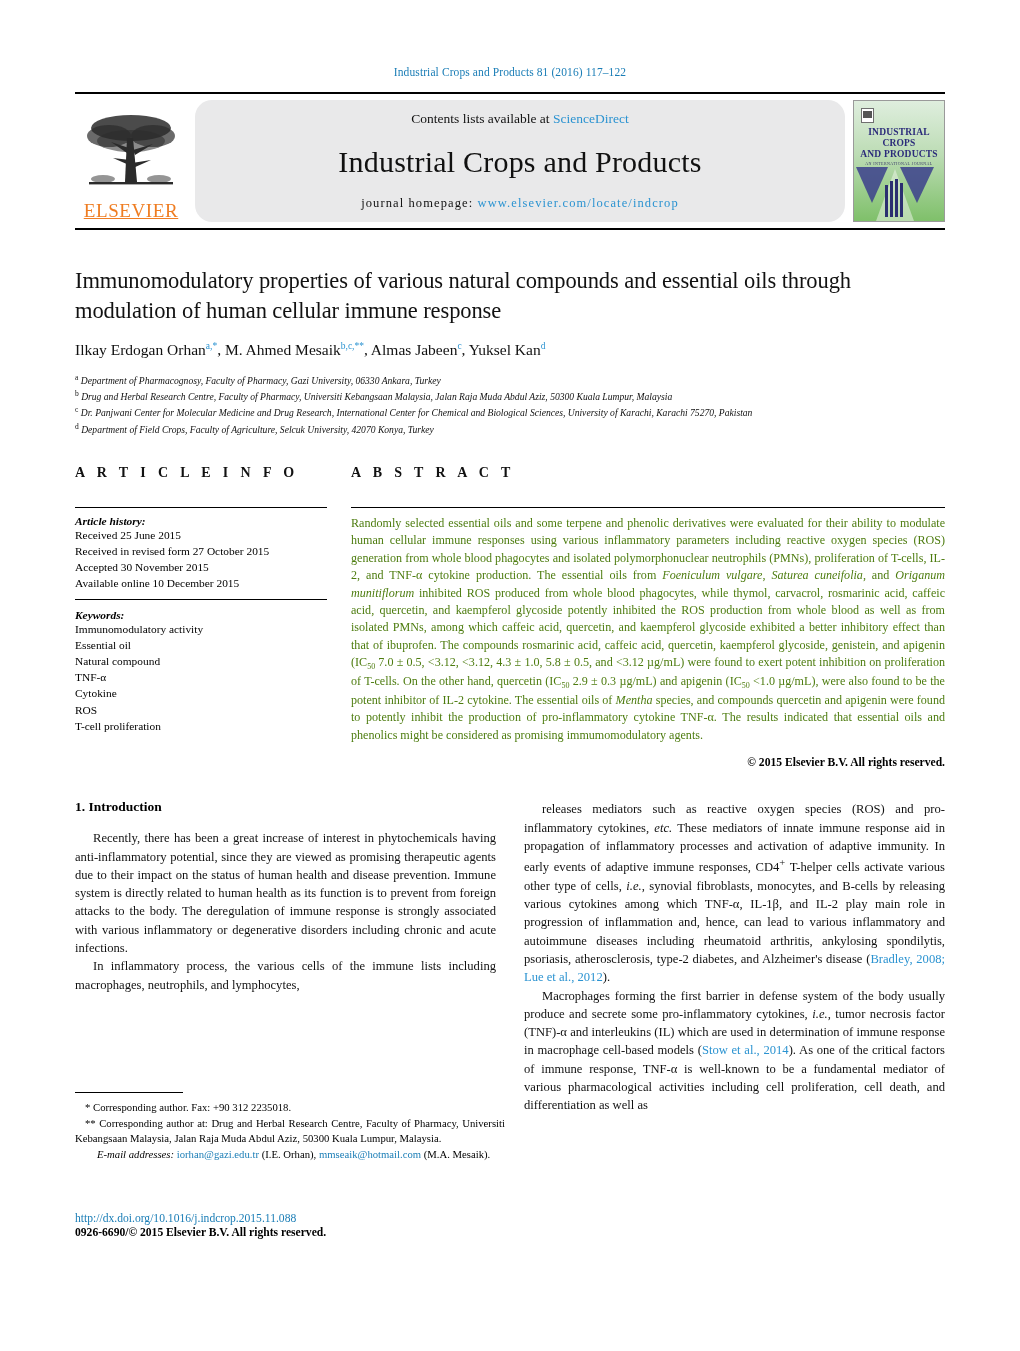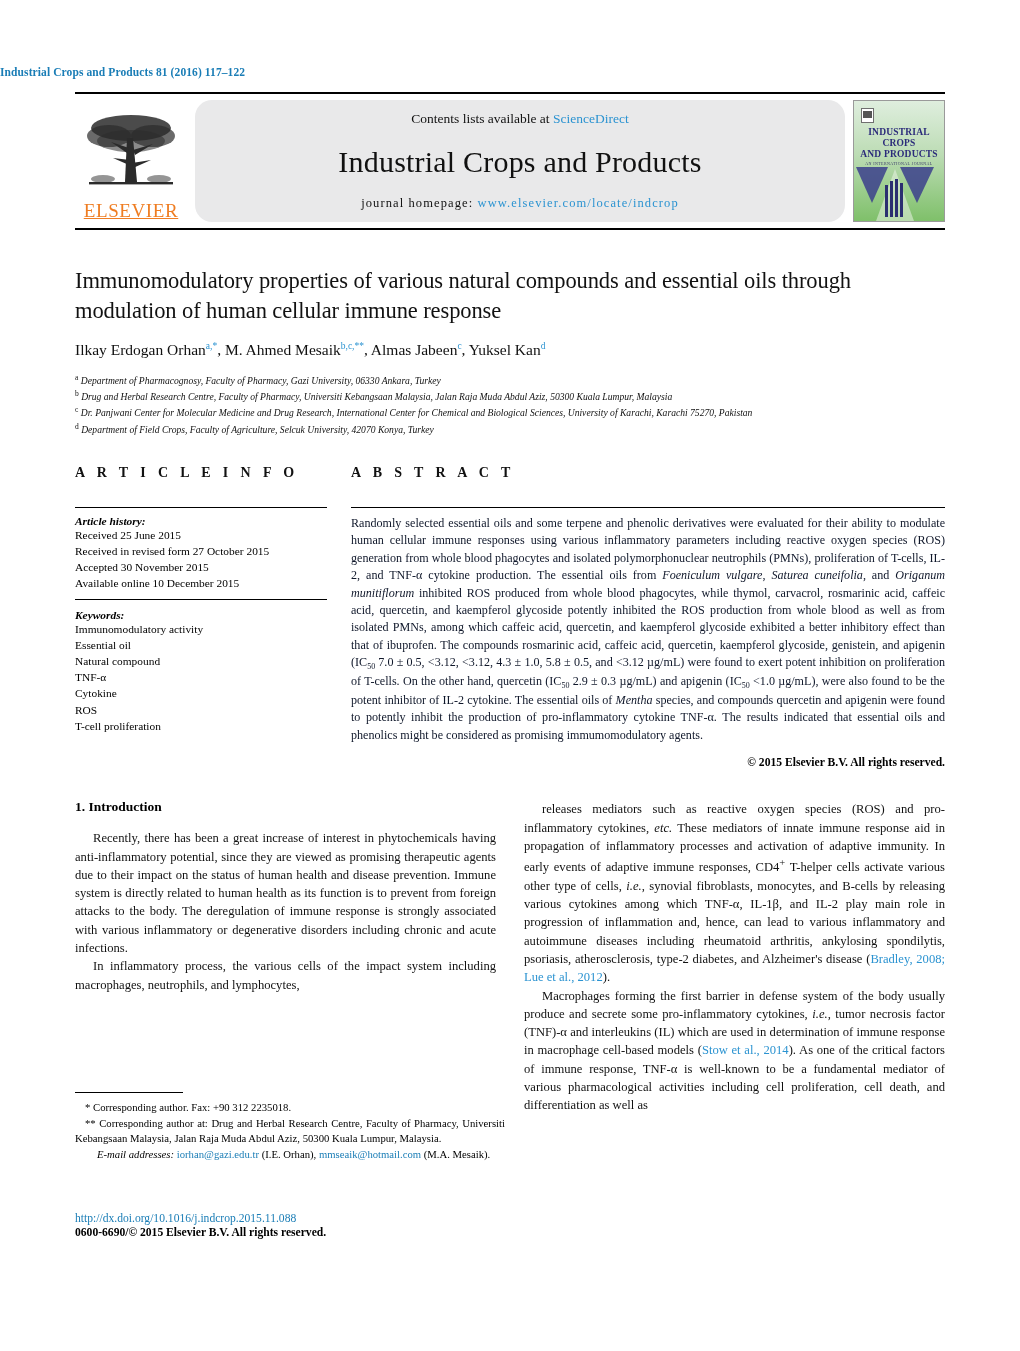--- a/index.html
+++ b/index.html
@@ -11,24 +11,24 @@
     font-family: "Liberation Serif", "DejaVu Serif", serif;
     color: #000000;
     position: relative;
     overflow: hidden;
   }
 
   .page { position: relative; width: 1020px; height: 1351px; padding: 0; }
 
   
   .runninghead {
-    text-align: left;
+    text-align: center;
     color: #1a7db6;
     font-size: 11.5px;
-    font-weight: bold;
+    font-weight: normal;
     padding-top: 66px;
     letter-spacing: 0.1px;
   }
 
   
   .masthead-wrap {
     margin: 14px 75px 0 75px;
     border-top: 2.5px solid #000;
     padding-top: 6px;
     display: flex;
@@ -136,21 +136,21 @@
   }
   .hr-thin { border-top: 1.6px solid #000; margin: 0 0 7px 0; }
   .hr-thin-b { border-top: 1.6px solid #000; margin: 7px 0 9px 0; }
   .ai-label { font-style: italic; font-weight: bold; font-size: 11.4px; }
   .ai-line { font-size: 11.4px; line-height: 1.42; }
   .kw-line { font-size: 11.4px; line-height: 1.42; }
   .abstract-body {
     font-size: 12.1px;
     line-height: 1.44;
     text-align: justify;
-    color: #0f172a;
+    color: #4d7c0f;
   }
   .abstract-body i { font-style: italic; }
   .abstract-body sub { font-size: 8px; }
   .copyright { text-align: right; font-size: 11.6px; font-weight: bold; margin-top: 12px; }
 
   
   .body-cols {
     margin: 30px 75px 0 75px;
     display: flex;
     gap: 28px;
@@ -288,21 +288,21 @@
       <div class="hr-thin"></div>
       <div class="abstract-body">Randomly selected essential oils and some terpene and phenolic derivatives were evaluated for their ability to modulate human cellular immune responses using various inflammatory parameters including reactive oxygen species (ROS) generation from whole blood phagocytes and isolated polymorphonuclear neutrophils (PMNs), proliferation of T-cells, IL-2, and TNF-α cytokine production. The essential oils from <i>Foeniculum vulgare</i>, <i>Saturea cuneifolia</i>, and <i>Origanum munitiflorum</i> inhibited ROS produced from whole blood phagocytes, while thymol, carvacrol, rosmarinic acid, caffeic acid, quercetin, and kaempferol glycoside potently inhibited the ROS production from whole blood as well as from isolated PMNs, among which caffeic acid, quercetin, and kaempferol glycoside exhibited a better inhibitory effect than that of ibuprofen. The compounds rosmarinic acid, caffeic acid, quercetin, kaempferol glycoside, genistein, and apigenin (IC<sub>50</sub> 7.0 ± 0.5, &lt;3.12, &lt;3.12, 4.3 ± 1.0, 5.8 ± 0.5, and &lt;3.12 µg/mL) were found to exert potent inhibition on proliferation of T-cells. On the other hand, quercetin (IC<sub>50</sub> 2.9 ± 0.3 µg/mL) and apigenin (IC<sub>50</sub> &lt;1.0 µg/mL), were also found to be the potent inhibitor of IL-2 cytokine. The essential oils of <i>Mentha</i> species, and compounds quercetin and apigenin were found to potently inhibit the production of pro-inflammatory cytokine TNF-α. The results indicated that essential oils and phenolics might be considered as promising immumomodulatory agents.</div>
       <div class="copyright">© 2015 Elsevier B.V. All rights reserved.</div>
     </div>
   </div>
 
   <div class="body-cols">
     <div class="bcol">
       <h2 class="sec-title">1.  Introduction</h2>
       <p class="body-p">Recently, there has been a great increase of interest in phytochemicals having anti-inflammatory potential, since they are viewed as promising therapeutic agents due to their impact on the status of human health and disease prevention. Immune system is directly related to human health as its function is to prevent from foreign attacks to the body. The deregulation of immune response is strongly associated with various inflammatory or degenerative disorders including chronic and acute infections.</p>
-      <p class="body-p">In inflammatory process, the various cells of the impact system including macrophages, neutrophils, and lymphocytes,</p>
+      <p class="body-p">In inflammatory process, the various cells of the immune lists including macrophages, neutrophils, and lymphocytes,</p>
     </div>
     <div class="bcol bodytext-right">
       <p class="body-p">releases mediators such as reactive oxygen species (ROS) and pro-inflammatory cytokines, <i>etc.</i> These mediators of innate immune response aid in propagation of inflammatory processes and activation of adaptive immunity. In early events of adaptive immune responses, CD4<sup>+</sup> T-helper cells activate various other type of cells, <i>i.e.</i>, synovial fibroblasts, monocytes, and B-cells by releasing various cytokines among which TNF-α, IL-1β, and IL-2 play main role in progression of inflammation and, hence, can lead to various inflammatory and autoimmune diseases including rheumatoid arthritis, ankylosing spondilytis, psoriasis, atherosclerosis, type-2 diabetes, and Alzheimer's disease (<span class="cite">Bradley, 2008; Lue et al., 2012</span>).</p>
       <p class="body-p">Macrophages forming the first barrier in defense system of the body usually produce and secrete some pro-inflammatory cytokines, <i>i.e.</i>, tumor necrosis factor (TNF)-α and interleukins (IL) which are used in determination of immune response in macrophage cell-based models (<span class="cite">Stow et al., 2014</span>). As one of the critical factors of immune response, TNF-α is well-known to be a fundamental mediator of various pharmacological activities including cell proliferation, cell death, and differentiation as well as</p>
     </div>
   </div>
 
   <div class="footnotes">
     <div class="fn-rule"></div>
     <div class="fn-line fn-indent">*  Corresponding author. Fax: +90 312 2235018.</div>
@@ -311,16 +311,16 @@
       <i>E-mail addresses:</i>
       <span class="link">iorhan@gazi.edu.tr</span>
       <span>(I.E. Orhan),</span>
       <span class="link">mmseaik@hotmail.com</span>
       <span>(M.A. Mesaik).</span>
     </div>
   </div>
 
   <div class="doi-block">
     <div class="doi">http://dx.doi.org/10.1016/j.indcrop.2015.11.088</div>
-    <div class="issn">0600-6690/© 2015 Elsevier B.V. All rights reserved.</div>
+    <div class="issn">0926-6690/© 2015 Elsevier B.V. All rights reserved.</div>
   </div>
 
 </div>
 
 </body></html>

